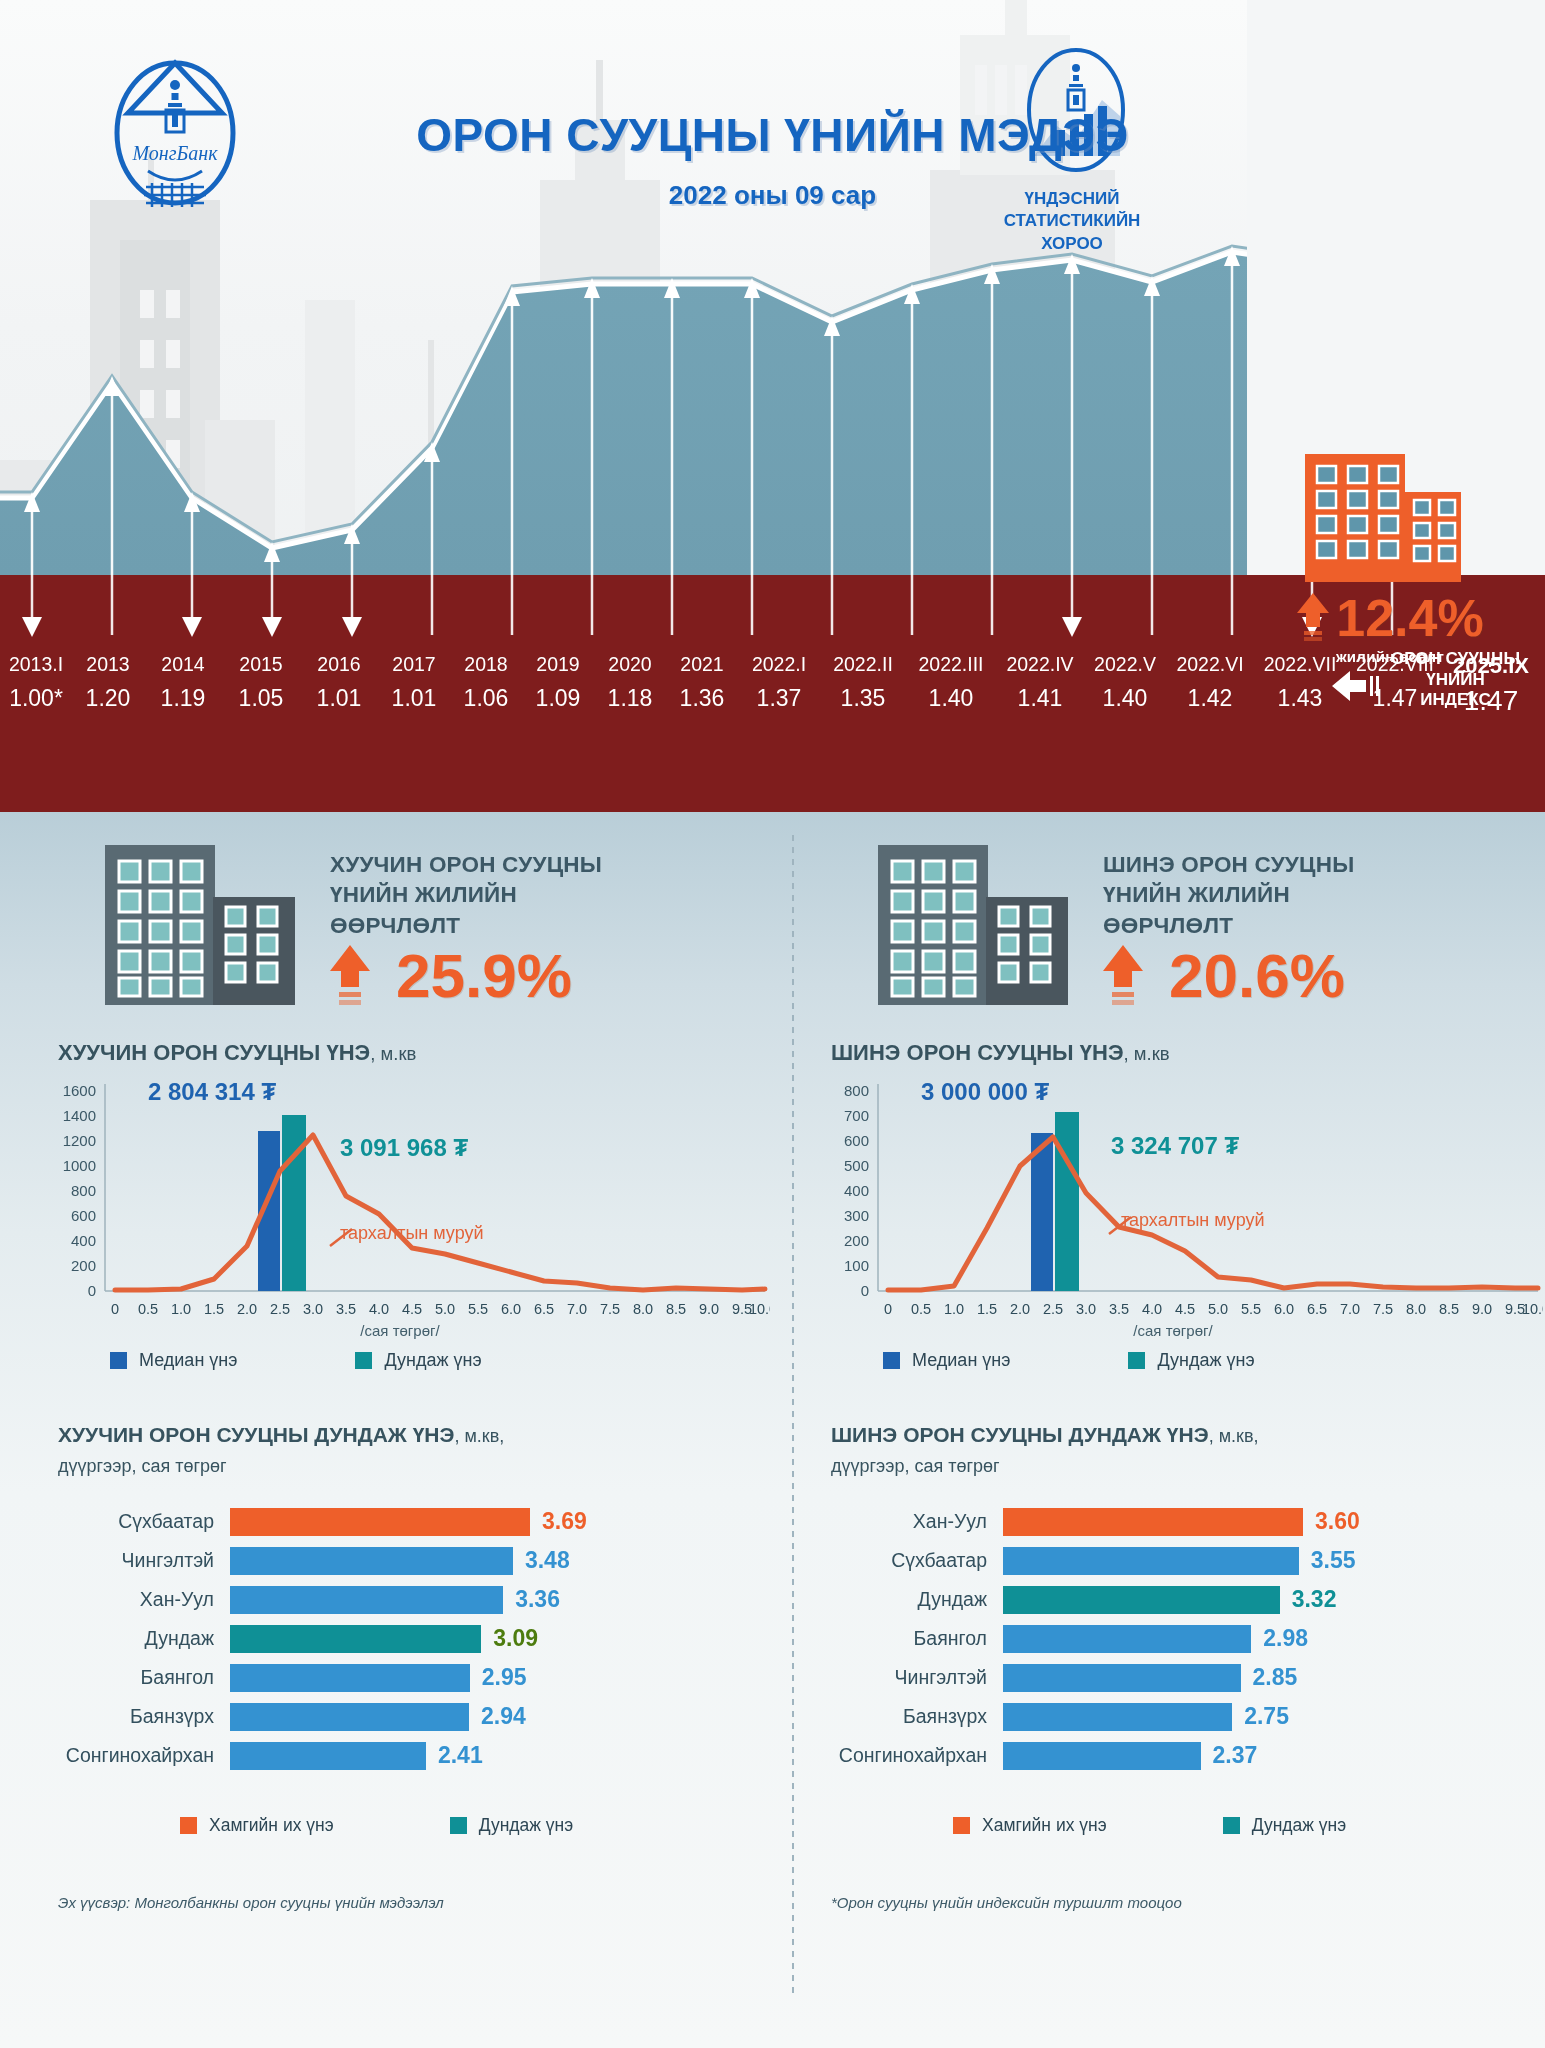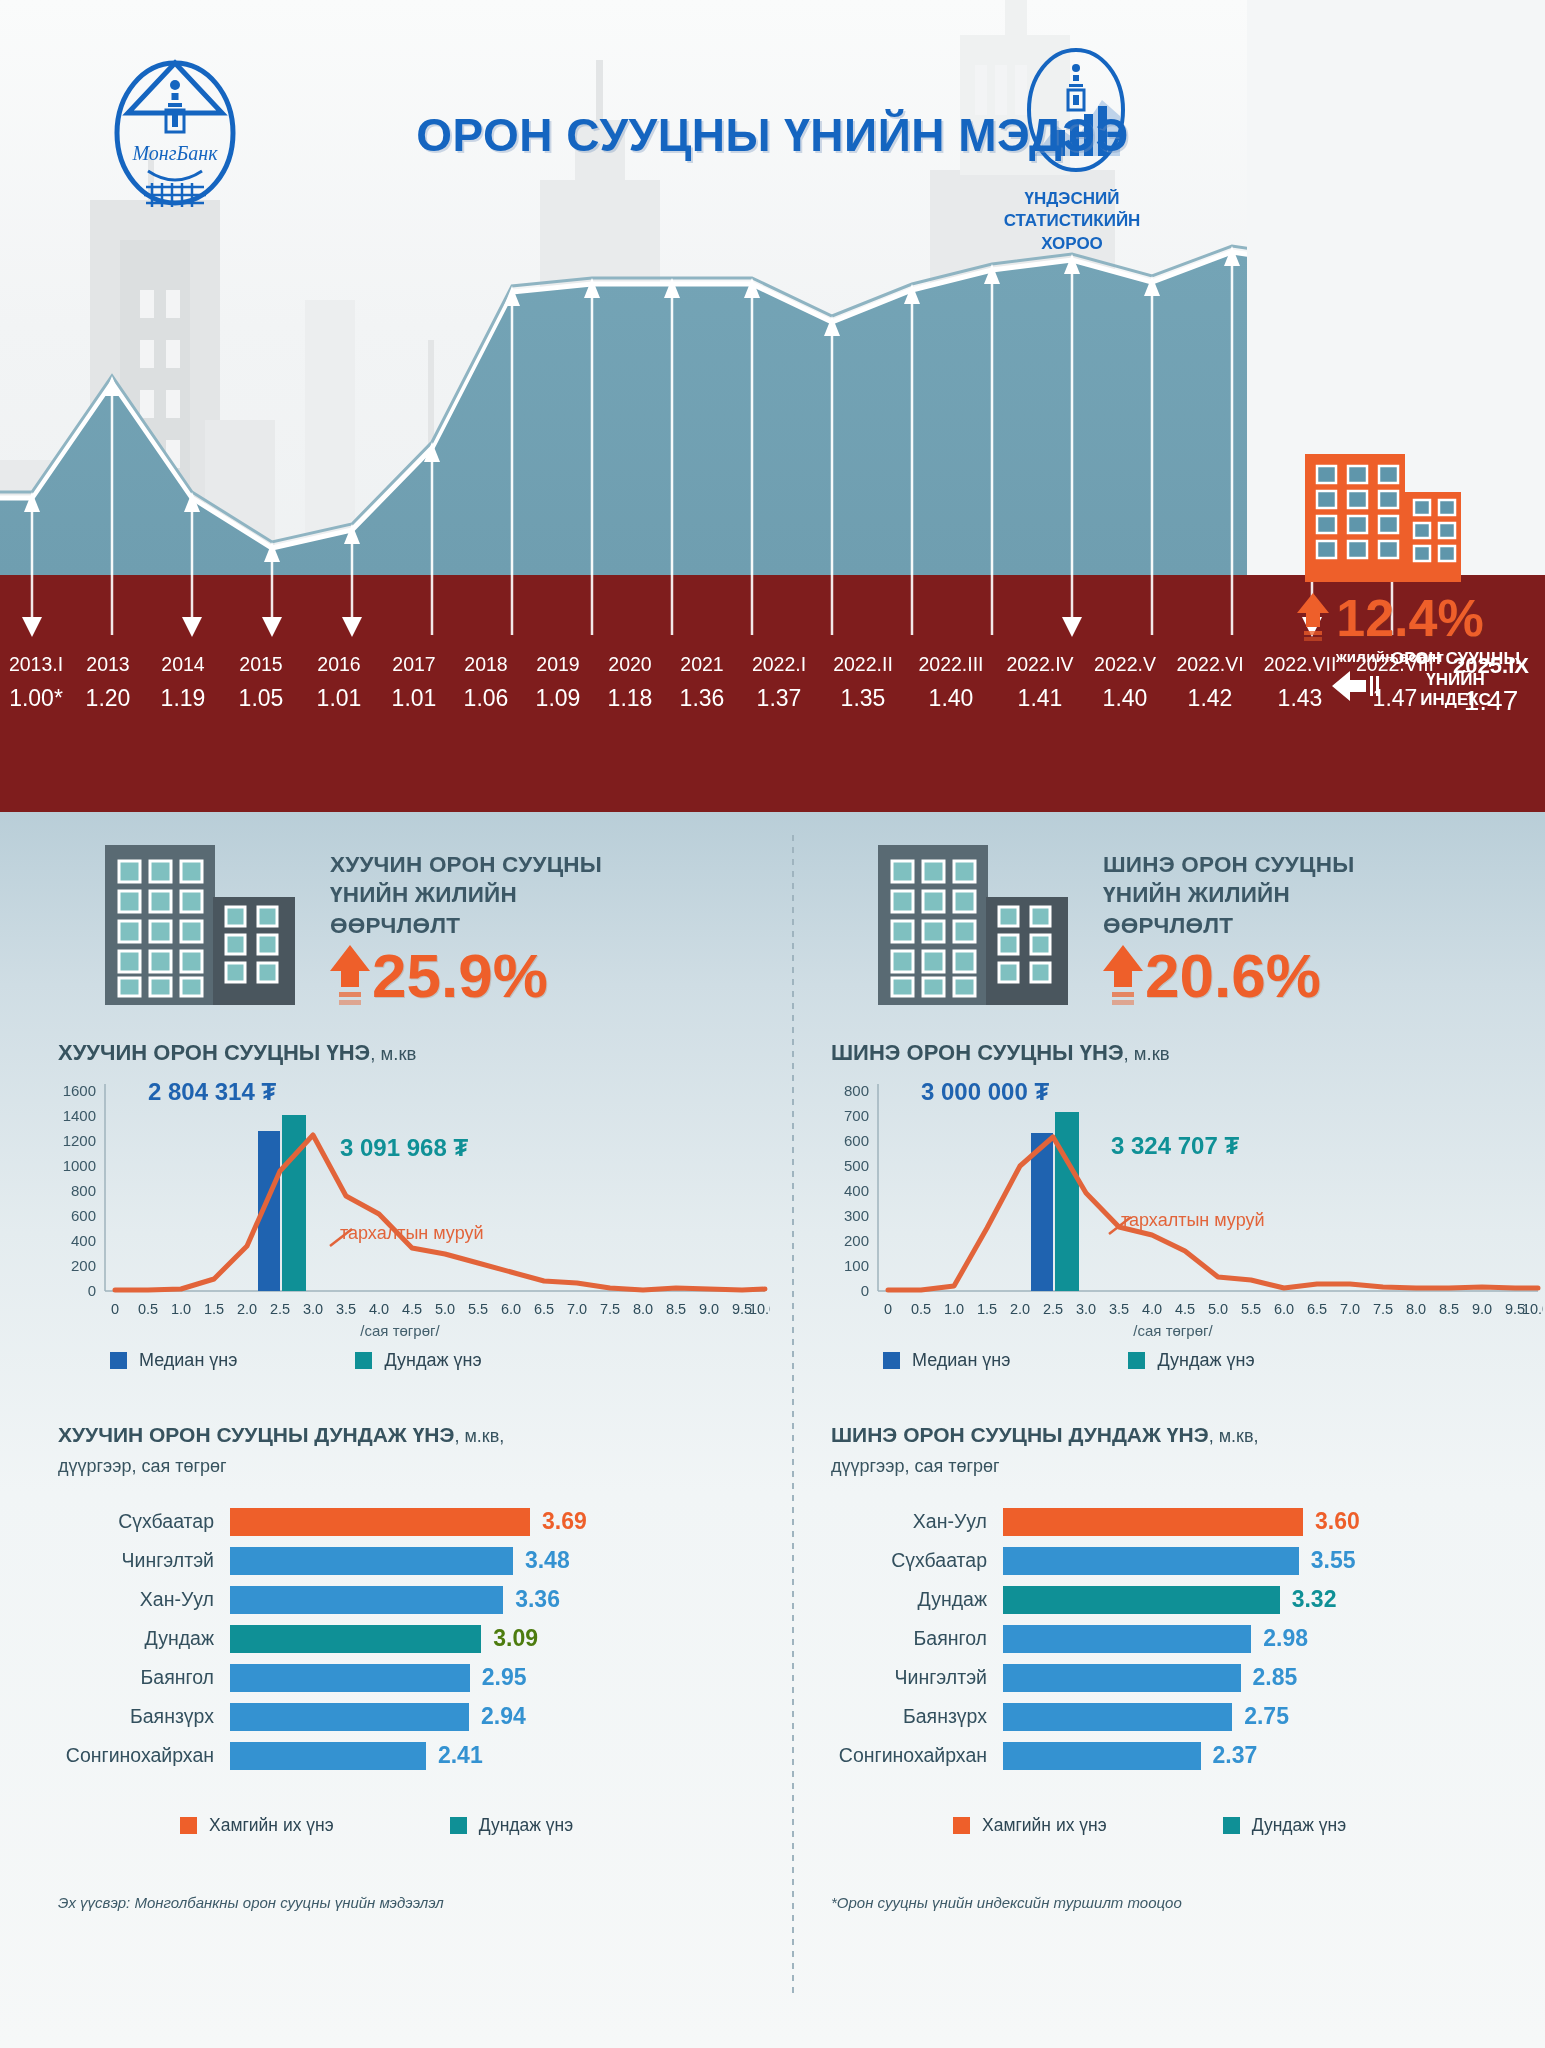--- a/index.html
+++ b/index.html
@@ -90,21 +90,21 @@
 
   
   .kpi { position:absolute; top:18px; left:0; width:772px; height:200px; }
   .kpi .bldg { position:absolute; left:105px; top:15px; width:190px; height:160px; }
   .kpi-head {
     position:absolute; left:330px; top:20px; width:400px;
     font-size:22.5px; font-weight:bold; color:#3c5866; line-height:1.35;
     letter-spacing:0.2px;
   }
   .kpi-pct {
-    position:absolute; left:328px; top:115px; display:flex; align-items:center; gap:0;
+    position:absolute; left:328px; top:115px; display:flex; align-items:center; gap:24px;
   }
   .kpi-pct .num {
     font-size:62px; font-weight:bold; color:#ee5f2a; line-height:1;
     text-shadow:1px 1px 0 rgba(120,60,30,0.18);
   }
 
   
   .hist-title {
     position:absolute; top:228px; left:58px; width:700px;
     font-size:22px; font-weight:bold; color:#37535f;
@@ -233,20 +233,21 @@
         <rect x="74" y="58" width="9" height="50"></rect>
       </g>
     </svg>
     <div class="nso-text">
       <span>ҮНДЭСНИЙ</span><br>
       <span>СТАТИСТИКИЙН</span><br>
       <span>ХОРОО</span>
     </div>
 
     <div class="hero-title">ОРОН СУУЦНЫ ҮНИЙН МЭДЭЭ</div>
+    <div class="hero-sub">2022 оны 09 сар</div>
 
     <svg class="area-svg" viewBox="0 0 1545 345" preserveAspectRatio="none">
       <defs>
         <linearGradient id="areaGrad" x1="0" y1="0" x2="0" y2="1">
           <stop offset="0%" stop-color="#74a4b6"></stop>
           <stop offset="100%" stop-color="#6f9eb0"></stop>
         </linearGradient>
       </defs>
       <path d="M0,268 L32,268 L112,152 L192,268 L272,318 L352,300 L432,218 L512,62 L592,54 L672,54 L752,54 L832,92 L912,60 L992,40 L1072,30 L1152,52 L1232,22 L1312,34 L1392,32 L1472,32 L1545,32 L1545,345 L0,345 Z" fill="url(#areaGrad)"></path>
       <path d="M0,268 L32,268 L112,152 L192,268 L272,318 L352,300 L432,218 L512,62 L592,54 L672,54 L752,54 L832,92 L912,60 L992,40 L1072,30 L1152,52 L1232,22 L1312,34 L1392,32 L1472,32 L1545,32" fill="none" stroke="#ffffff" stroke-width="5"></path>

